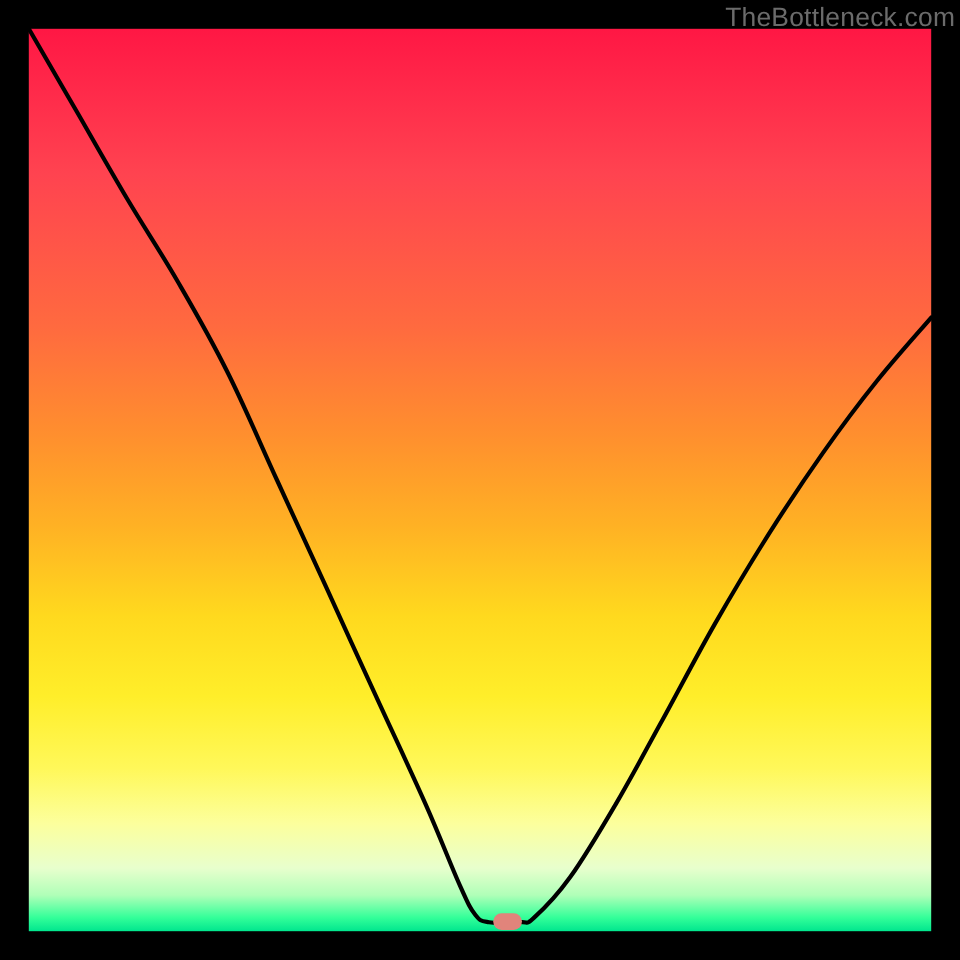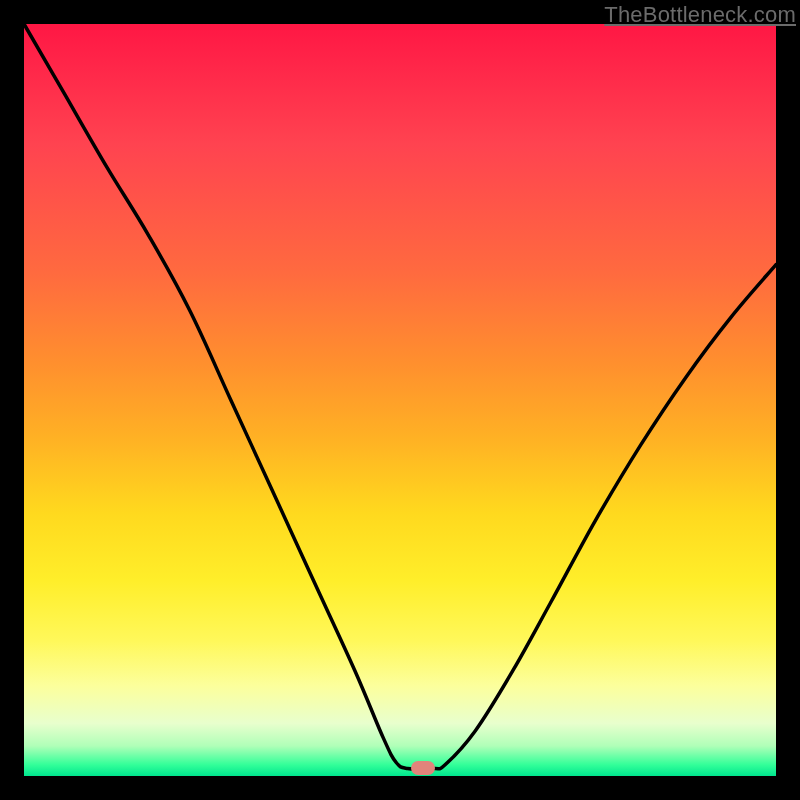--- a/index.html
+++ b/index.html
@@ -41,21 +41,20 @@
   }
   .watermark {
     position: absolute;
     top: 2px;
     right: 4px;
     color: #6b6b6b;
     font-size: 22px;
     font-weight: 500;
     letter-spacing: 0.2px;
     user-select: none;
-    text-decoration: underline;
   }
   svg.curve {
     position: absolute;
     left: 0;
     top: 0;
     width: 752px;
     height: 752px;
     overflow: visible;
   }
   .marker {

